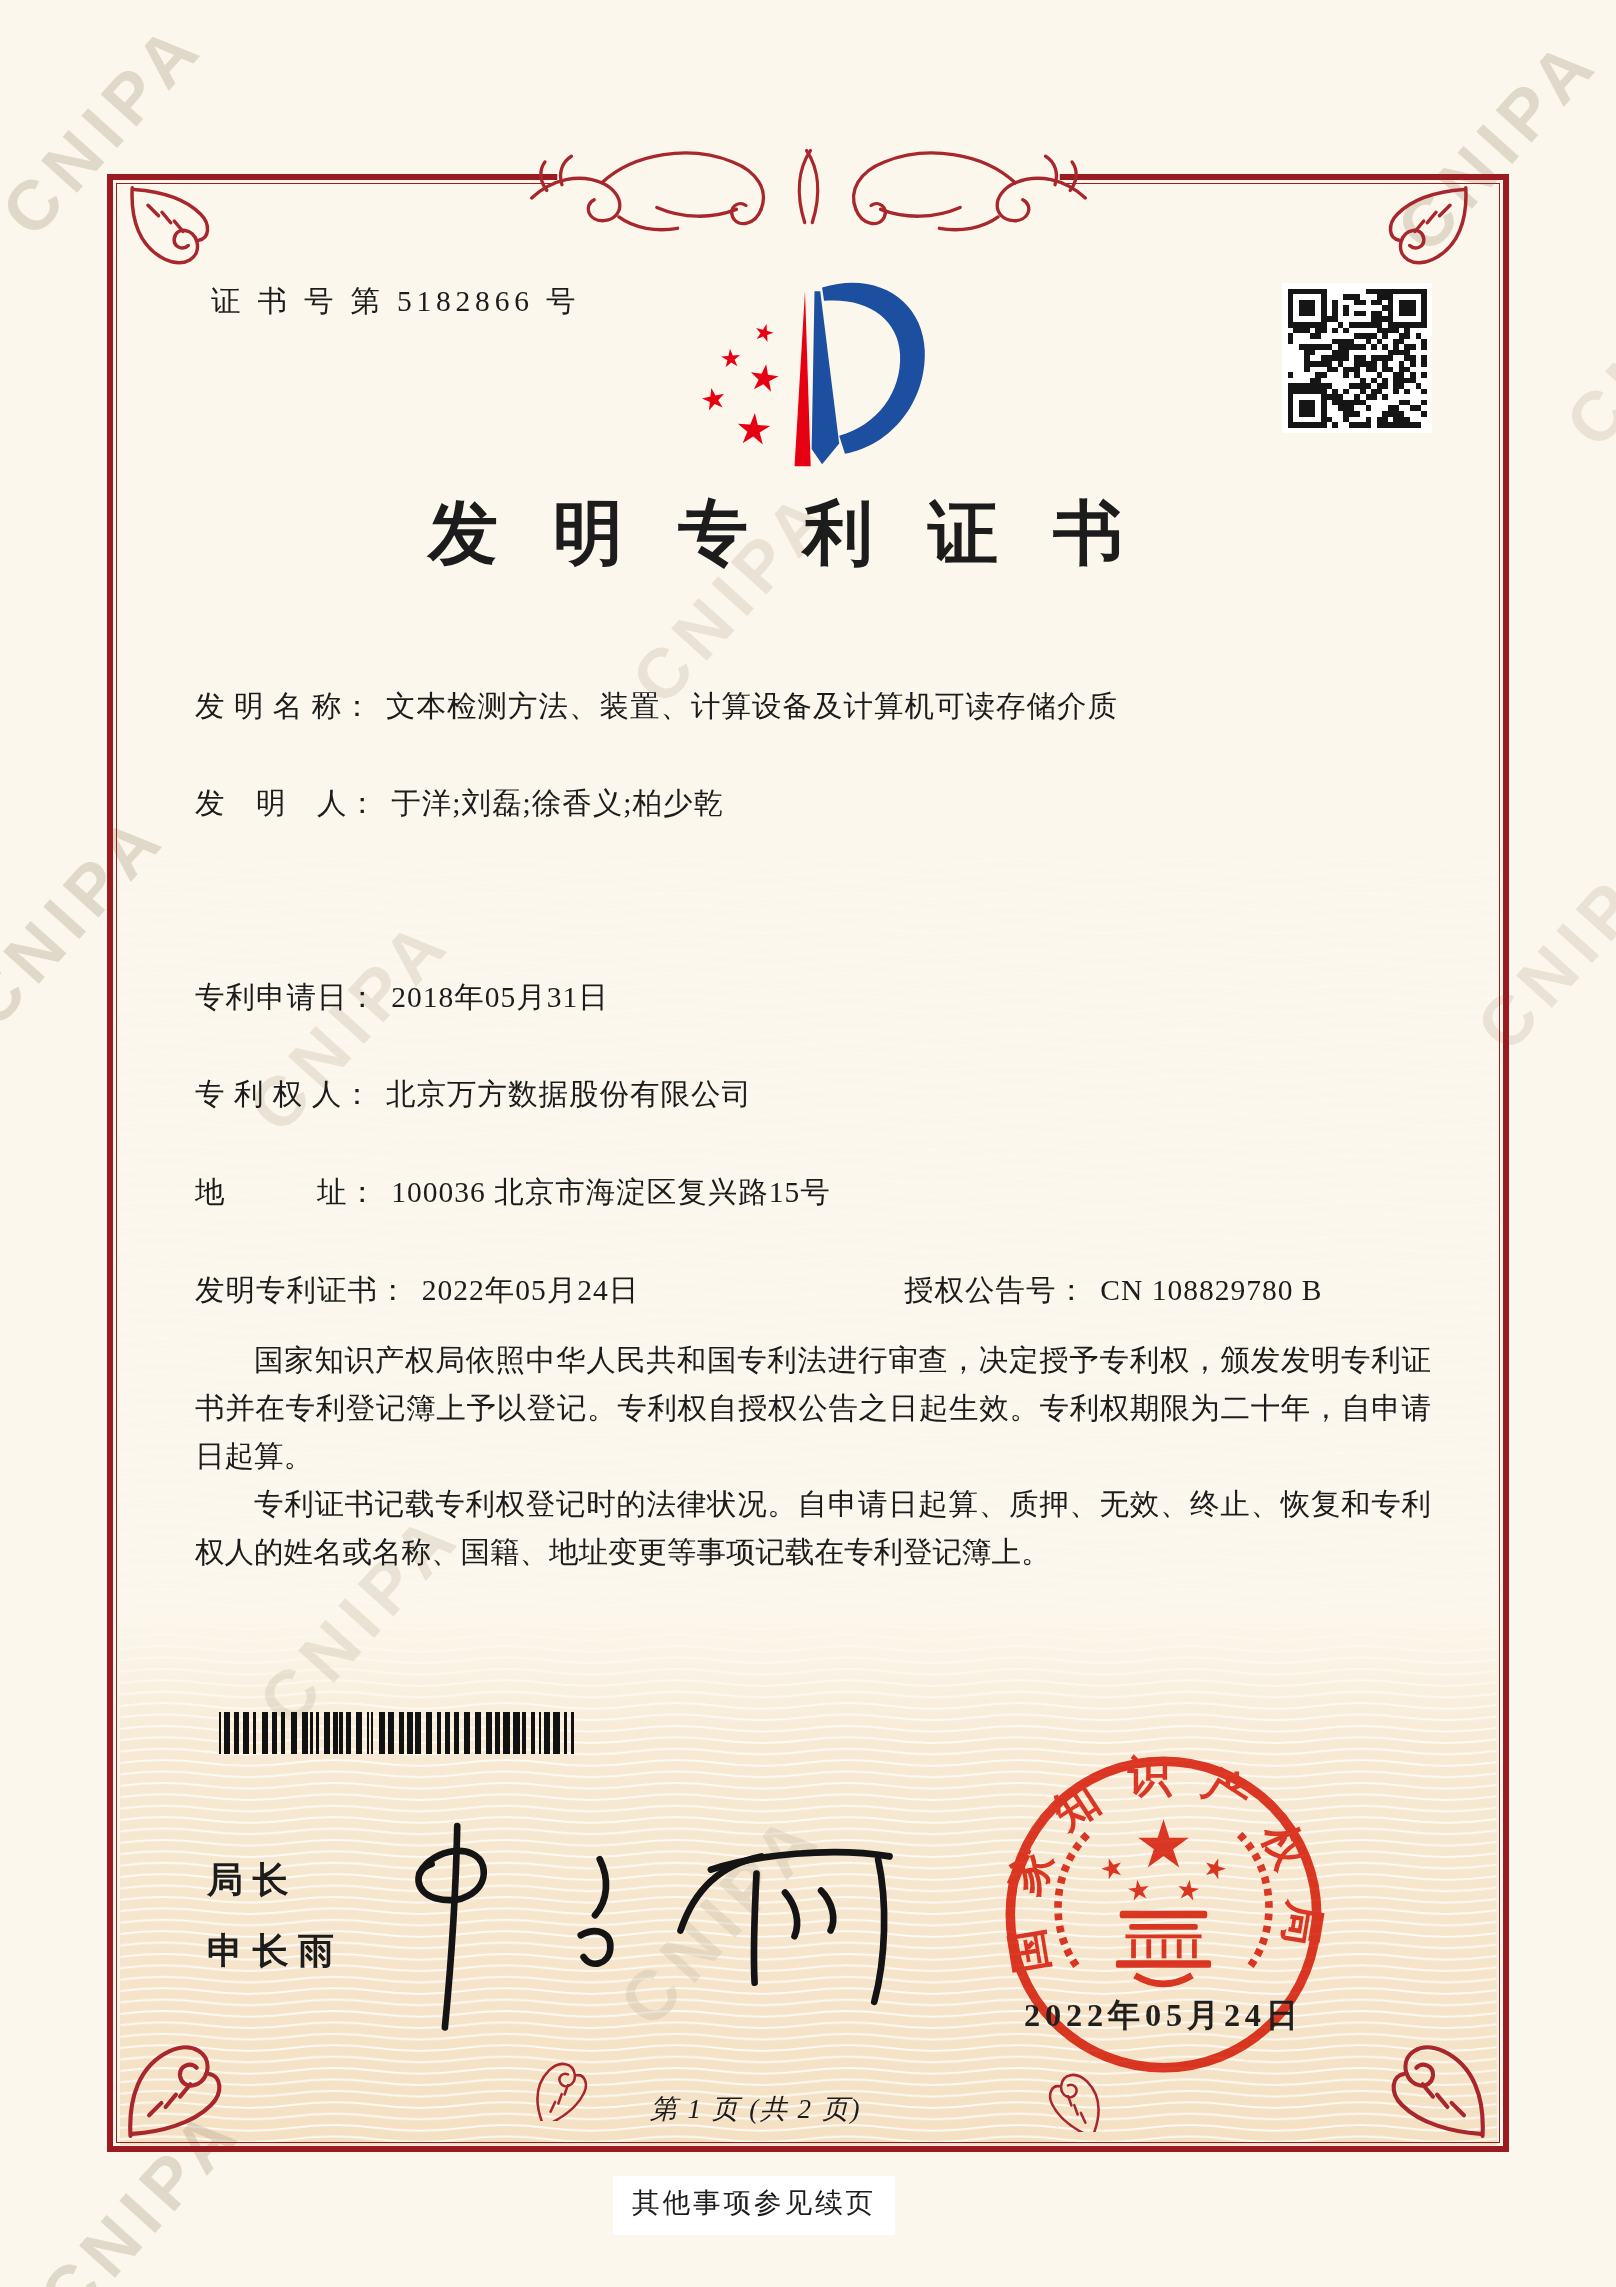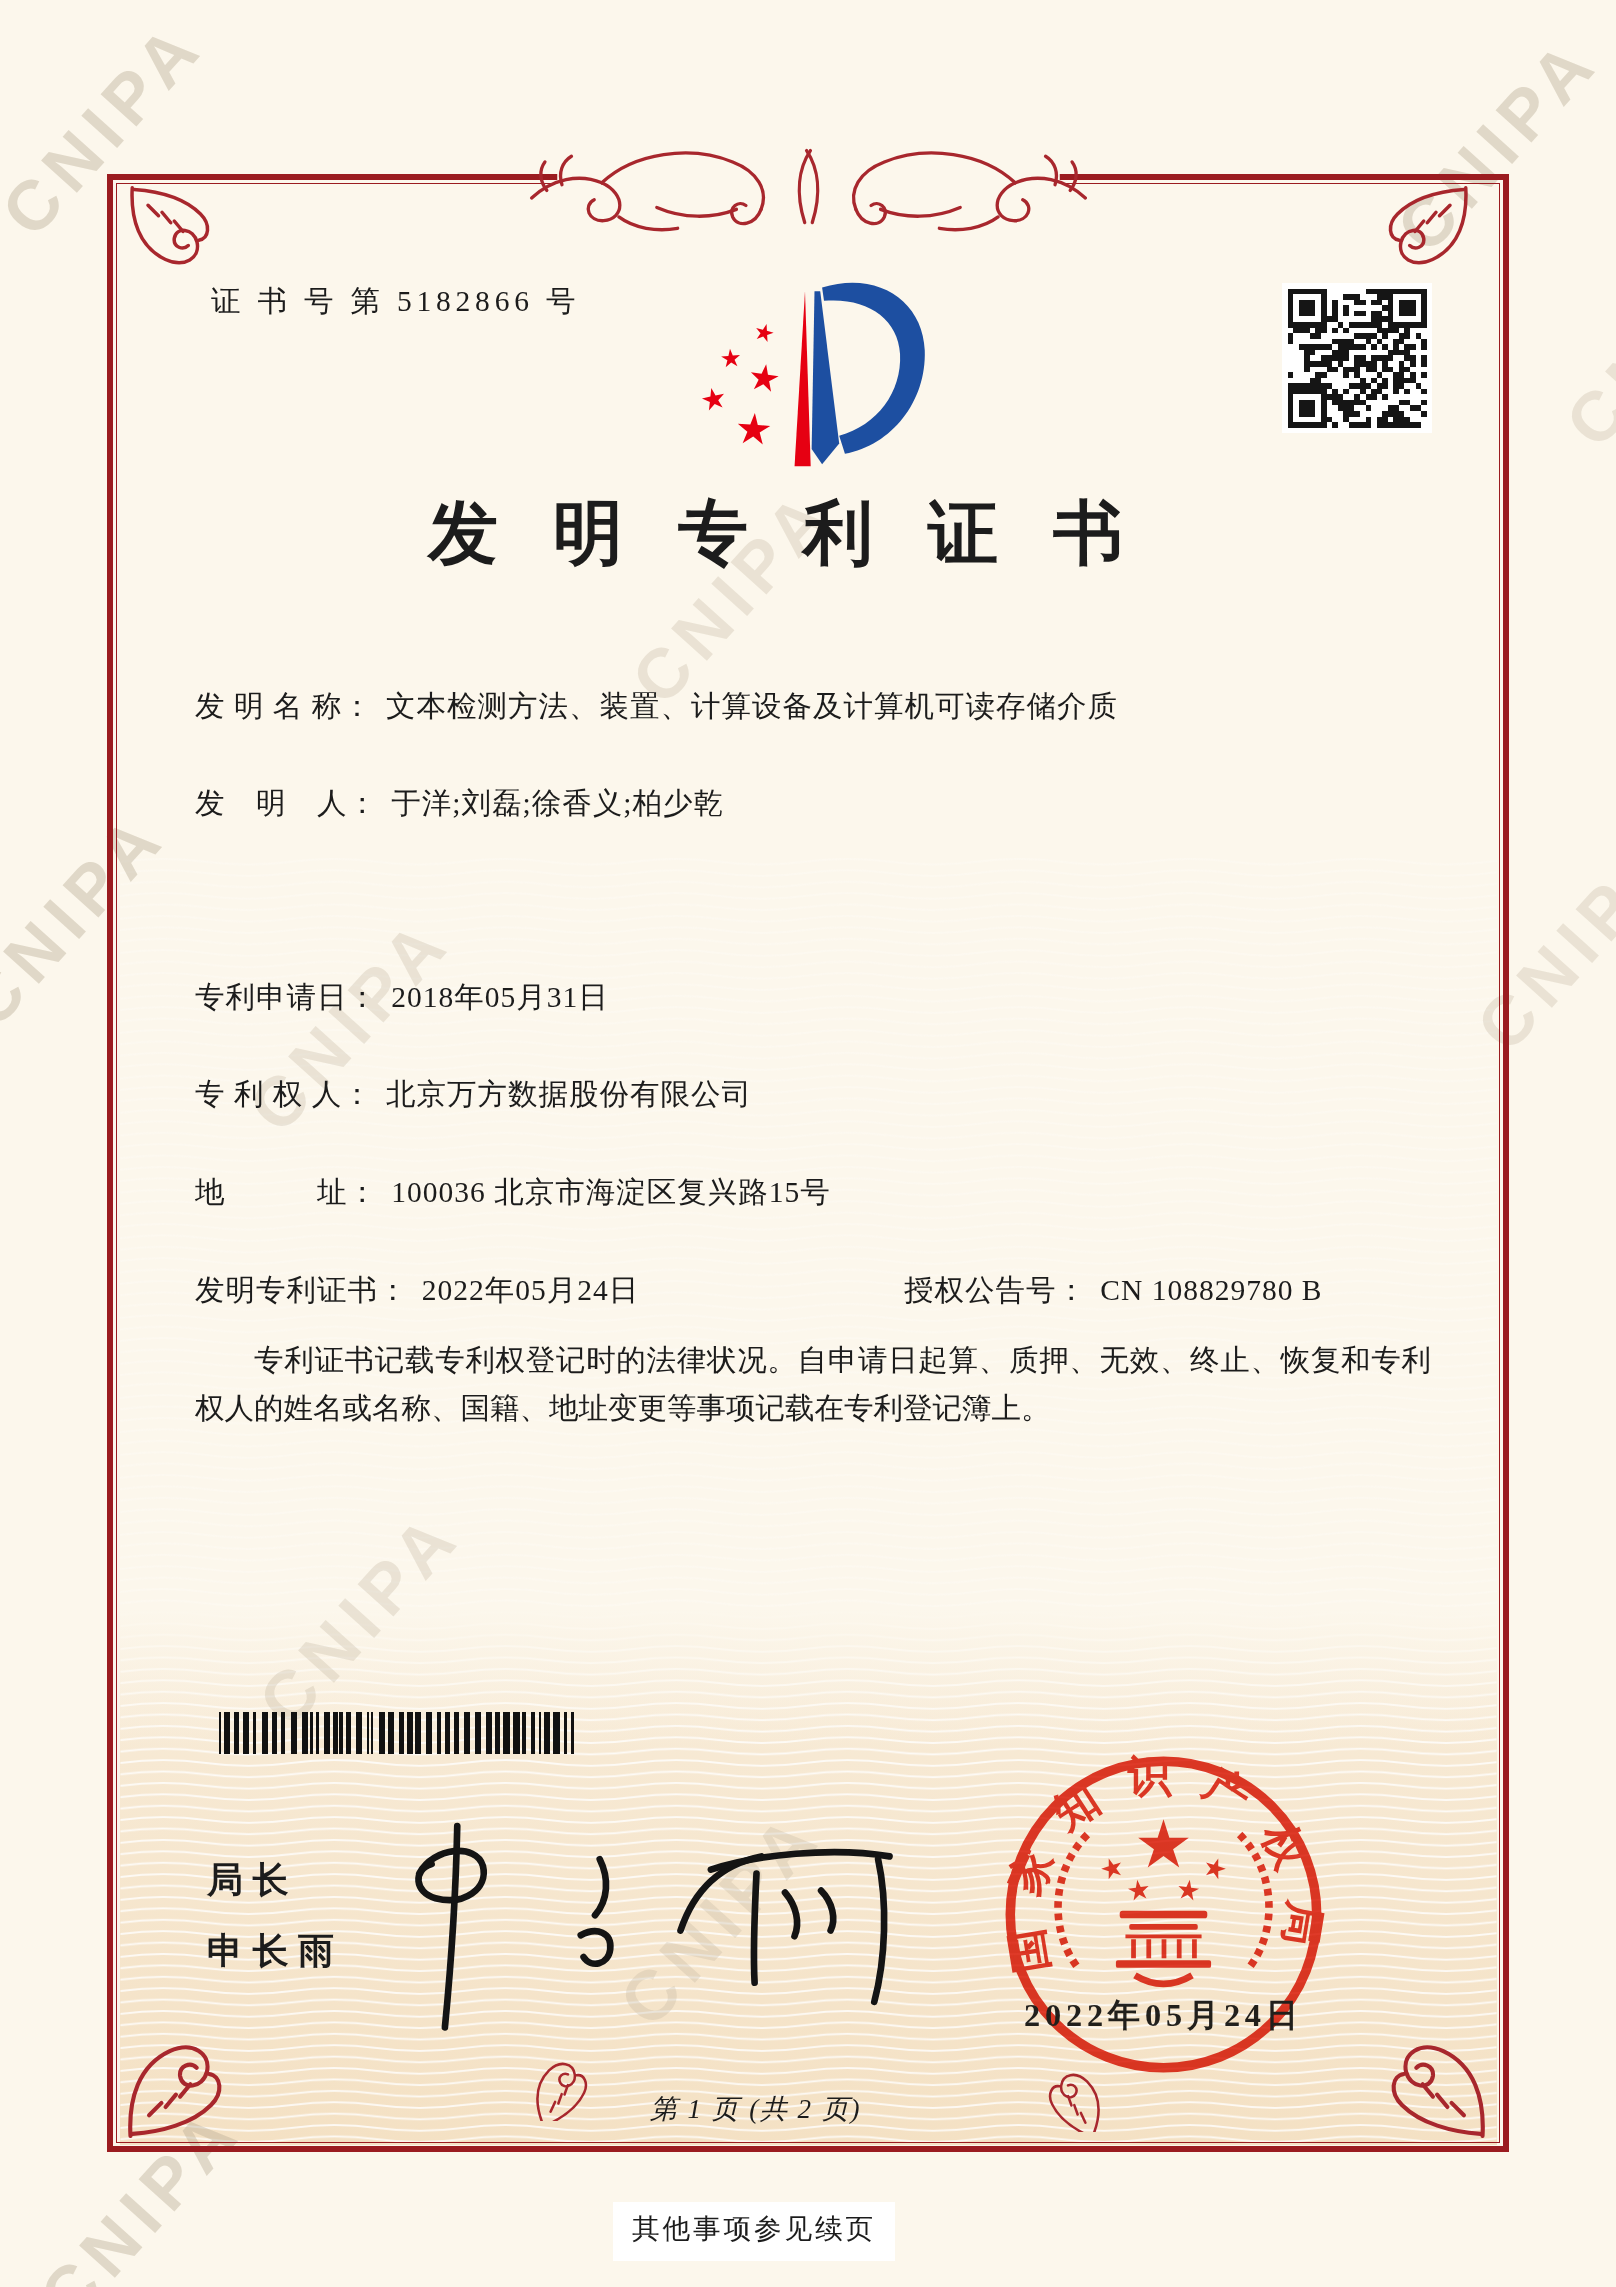--- a/index.html
+++ b/index.html
@@ -36,21 +36,21 @@
   .row .lbl{letter-spacing:1px;}
   .grant2{position:absolute;left:709px;top:0;}
   .body-text{position:absolute;left:195px;top:1336px;width:1236px;font-size:29.5px;
     line-height:48px;text-align:justify;z-index:3;}
   .body-text p{margin:0;text-indent:2em;}
   .signer{position:absolute;left:207px;z-index:3;
     font-family:"Liberation Sans","DejaVu Sans",sans-serif;
     font-weight:700;font-size:36px;letter-spacing:9.5px;}
   .page-info{position:absolute;left:650px;top:2091px;font-size:27px;letter-spacing:1.9px;z-index:3;font-style:italic;}
   .note-box{position:absolute;left:613px;top:2176px;width:282px;height:59px;background:#ffffff;
-    display:flex;align-items:flex-start;justify-content:center;z-index:3;margin-top:26px;}
+    display:flex;align-items:flex-start;justify-content:center;z-index:3;}
   .note-box span{font-size:27.6px;letter-spacing:2.9px;margin-top:7.6px;}
   
   .svg-abs{position:absolute;z-index:3;}
   .qr{position:absolute;left:1282px;top:283px;width:150px;height:150px;background:#fff;
     padding:0;box-sizing:border-box;z-index:3;}
   .qr-grid{display:grid;grid-template-columns:repeat(25,1fr);grid-template-rows:repeat(25,1fr);
     width:139px;height:139px;margin:5.7px;}
   .qr-grid i{display:block;}
   .qr-grid i.on{background:#151515;}
   .barcode{position:absolute;left:219px;top:1712px;width:360px;height:42px;z-index:3;}
@@ -807,20 +807,21 @@
     <span class="lbl">地　　　址：</span><span class="val">100036 北京市海淀区复兴路15号</span>
   </div>
   <div class="row" style="top:1271px">
     <span class="lbl">发明专利证书：</span><span class="val">2022年05月24日</span>
     <span class="grant2">
       <span class="lbl">授权公告号：</span><span class="val">CN 108829780 B</span>
     </span>
   </div>
 
   <div class="body-text">
+    <p>国家知识产权局依照中华人民共和国专利法进行审查，决定授予专利权，颁发发明专利证书并在专利登记簿上予以登记。专利权自授权公告之日起生效。专利权期限为二十年，自申请日起算。</p>
     <p>专利证书记载专利权登记时的法律状况。自申请日起算、质押、无效、终止、恢复和专利权人的姓名或名称、国籍、地址变更等事项记载在专利登记簿上。</p>
   </div>
 
   <div class="barcode">
       <i style="left: 0px; width: 1.9px;"></i>
       <i style="left: 4.7px; width: 6.3px;"></i>
       <i style="left: 14.5px; width: 5.9px;"></i>
       <i style="left: 24px; width: 5.5px;"></i>
       <i style="left: 34px; width: 3.1px;"></i>
       <i style="left: 43px; width: 5.8px;"></i>

